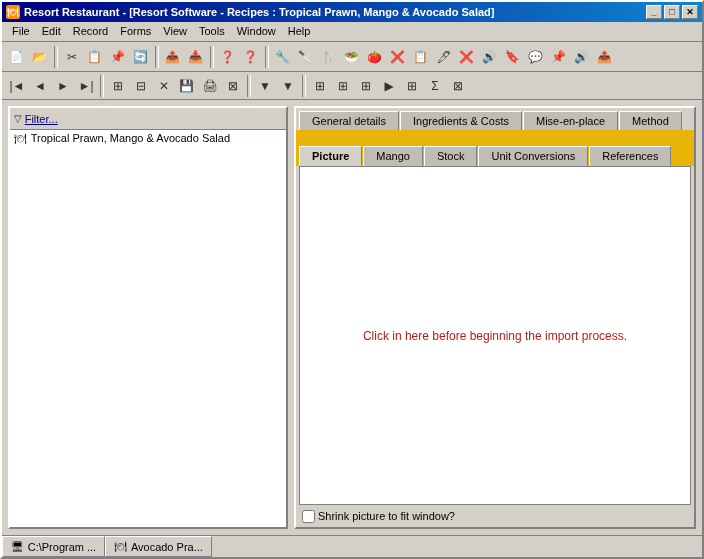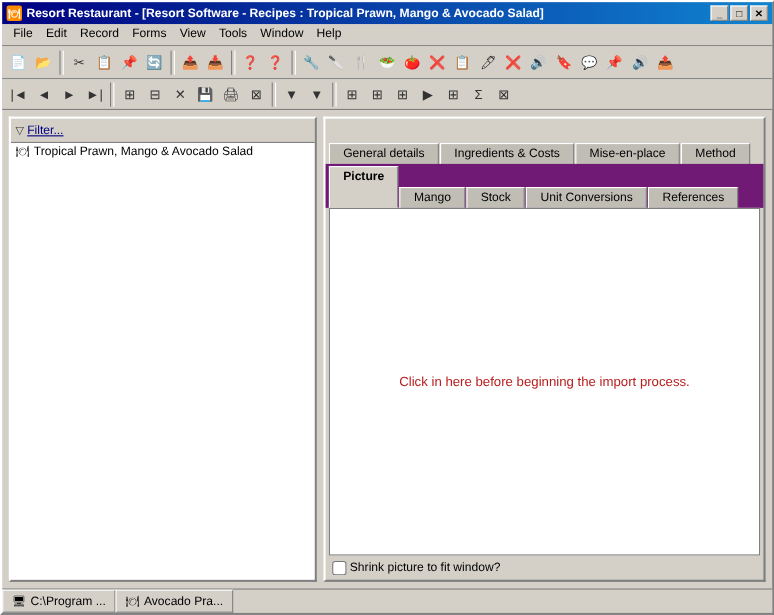--- a/index.html
+++ b/index.html
@@ -197,22 +197,22 @@
 
     
     .tabs-row1 {
       display: flex;
       background: #d4d0c8;
       padding: 3px 3px 0 3px;
       gap: 1px;
     }
     .tabs-row2 {
       display: flex;
-      background: #701a75;
-      padding: 2px 3px 0 3px;
+      background: #eab308;
+      padding: 16px 3px 0 3px;
       gap: 1px;
     }
     .tab {
       padding: 3px 12px;
       background: #d4d0c8;
       border: 1px solid #808080;
       border-top-color: #ffffff;
       border-left-color: #ffffff;
       cursor: pointer;
       font-size: 11px;
@@ -220,21 +220,21 @@
       border-bottom: none;
     }
     .tab.active {
       background: #d4d0c8;
       border-bottom: 1px solid #d4d0c8;
       font-weight: bold;
       position: relative;
       z-index: 1;
     }
     .tab:not(.active) {
-      margin-top: 19px;
+      margin-top: 0;
       background: #c0bdb5;
     }
 
     
     .tab-content {
       flex: 1;
       background: white;
       margin: 0 3px;
       border: 1px solid #808080;
       display: flex;

